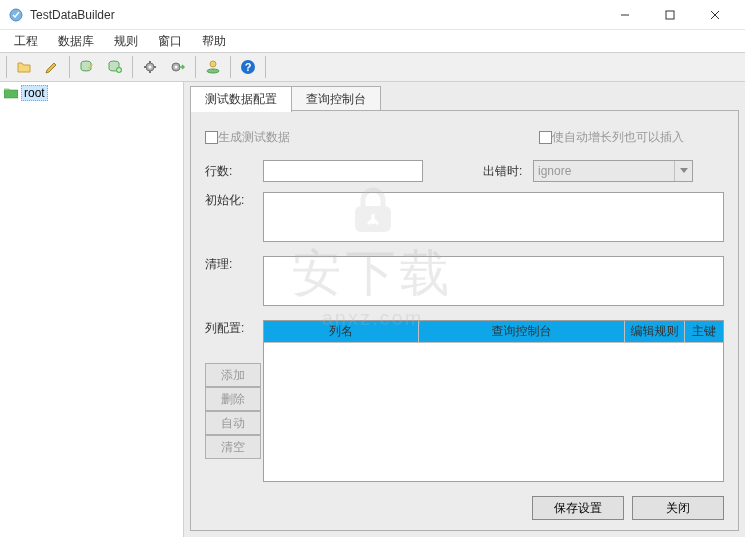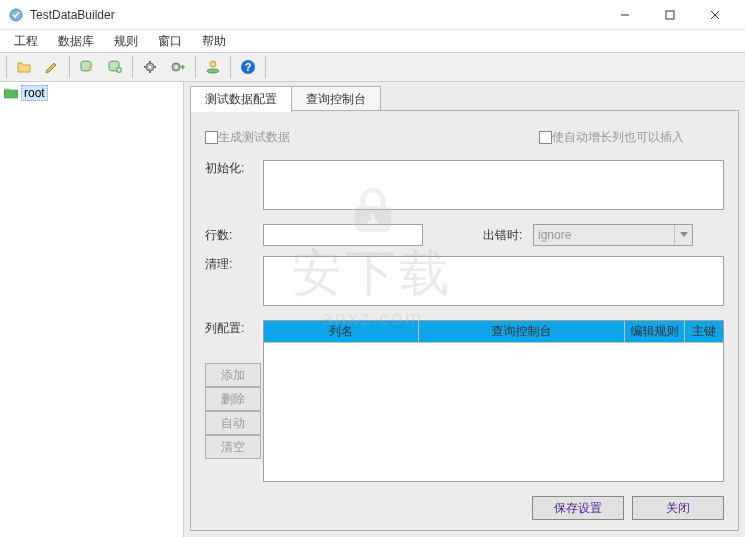--- a/index.html
+++ b/index.html
@@ -34,21 +34,21 @@
 .select-arrow { position: absolute; right: 0; top: 0; width: 18px; height: 100%; border-left: 1px solid #c0c0c0; display: flex; align-items: center; justify-content: center; }
 .textarea-box { border: 1px solid #a0a0a0; background: #fff; flex: 1; }
 .col-config { display: flex; gap: 8px; flex: 1; }
 .btn-stack { display: flex; flex-direction: column; width: 56px; }
 .small-btn { height: 24px; border: 1px solid #b0b0b0; background: #e5e5e5; color: #999; font-size: 12px; display: flex; align-items: center; justify-content: center; }
 .table-wrap { flex: 1; border: 1px solid #a0a0a0; background: #fff; display: flex; flex-direction: column; }
 .table-header { display: flex; height: 22px; background: #0ea5e9; border-bottom: 1px solid #c0c0c0; }
 .th { border-right: 1px solid #c0c0c0; display: flex; align-items: center; justify-content: center; font-size: 12px; color: #333; }
 .th:last-child { border-right: none; }
 .bottom-buttons { display: flex; justify-content: flex-end; gap: 8px; padding-top: 8px; }
-.action-btn { width: 92px; height: 24px; border: 1px solid #888; background: #e1e1e1; font-size: 12px; display: flex; align-items: center; justify-content: center; color: #4c1d95; }
+.action-btn { width: 92px; height: 24px; border: 1px solid #888; background: #e1e1e1; font-size: 12px; display: flex; align-items: center; justify-content: center; color: #000000; }
 .watermark { position: absolute; left: 50%; top: 48%; transform: translate(-50%, -50%); pointer-events: none; opacity: 0.25; text-align: center; }
 .watermark .wm-text { font-size: 50px; color: #b0b0b0; font-weight: 500; letter-spacing: 4px; }
 .watermark .wm-sub { font-size: 20px; color: #b0b0b0; letter-spacing: 2px; }
 </style>
 </head>
 <body>
 
 <div class="titlebar">
   <svg class="app-icon" viewBox="0 0 16 16">
       <circle cx="8" cy="8" r="6" fill="#7db4e0" stroke="#4a8cc9" stroke-width="1"></circle>
@@ -169,40 +169,40 @@
 
       <div class="row" style="justify-content: space-between; margin-bottom:14px;">
         <div class="checkbox-row">
           <div class="cb"></div>
           <span class="cb-label">生成测试数据</span>
         </div>
         <div class="checkbox-row" style="margin-right:40px;">
           <div class="cb"></div>
           <span class="cb-label">使自动增长列也可以插入</span>
         </div>
-      </div>
-
-      <div class="row" style="align-items:flex-start; height:54px;">
-        <div class="field-label">初始化:</div>
-        <div class="textarea-box" style="height:50px;"></div>
       </div>
 
       <div class="row">
         <div class="field-label">行数:</div>
         <input class="text-input" style="width: 160px;" value="">
         <div style="width:60px;"></div>
         <div class="field-label" style="width:50px;">出错时:</div>
         <div class="select-box" style="width:160px;">
           <span>ignore</span>
           <div class="select-arrow">
               <svg width="8" height="6" viewBox="0 0 8 6">
                 <path d="M0 0 l4 5 l4 -5 z" fill="#888"></path>
               </svg>
             </div>
         </div>
+      </div>
+
+      <div class="row" style="align-items:flex-start; height:54px;">
+        <div class="field-label">初始化:</div>
+        <div class="textarea-box" style="height:50px;"></div>
       </div>
 
       <div class="row" style="align-items:flex-start; height:54px;">
         <div class="field-label">清理:</div>
         <div class="textarea-box" style="height:50px;"></div>
       </div>
 
       <div class="row" style="align-items:flex-start; flex:1; margin-bottom:6px;">
         <div class="field-label">列配置:</div>
         <div class="col-config" style="flex:1; height:100%;">

